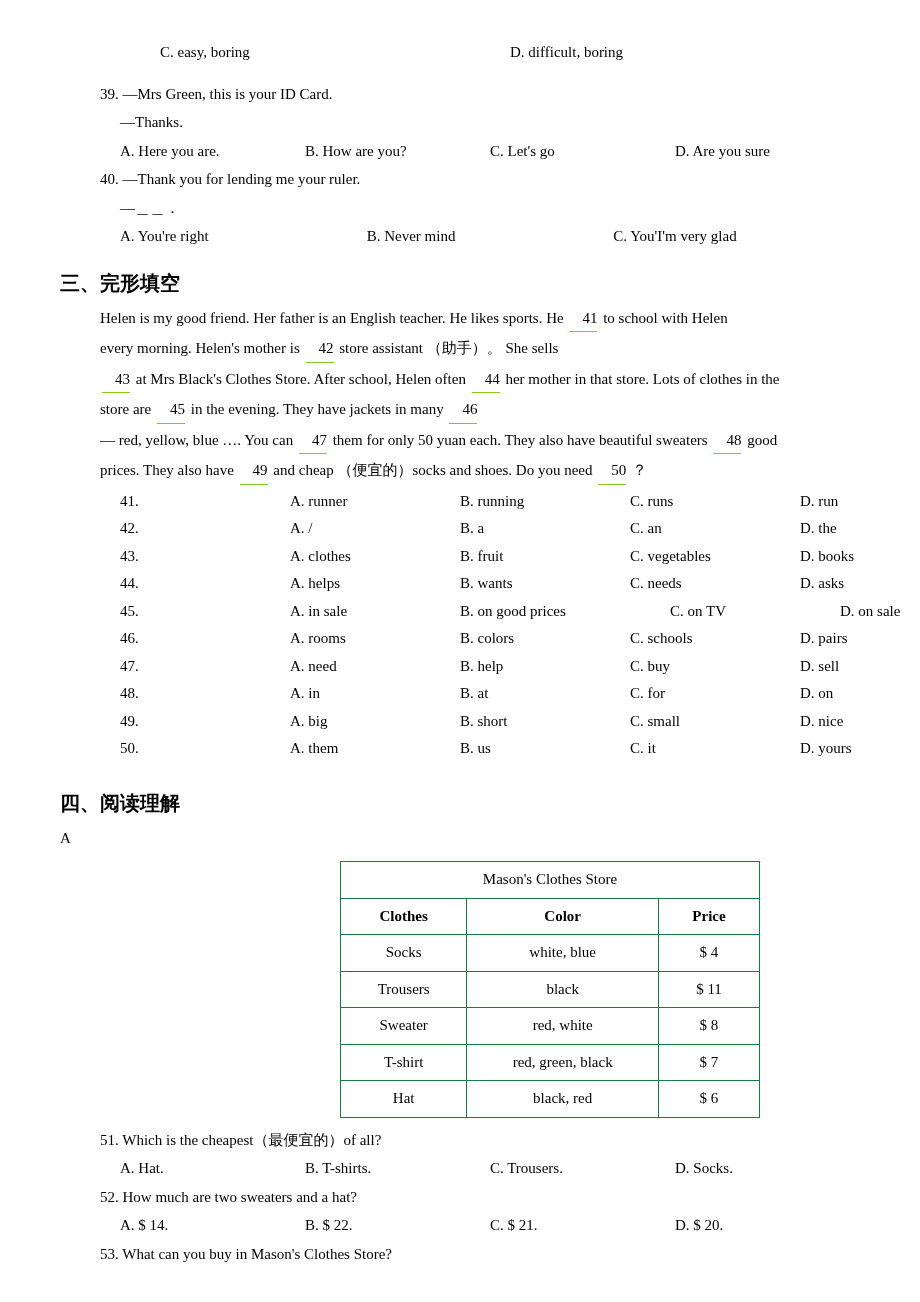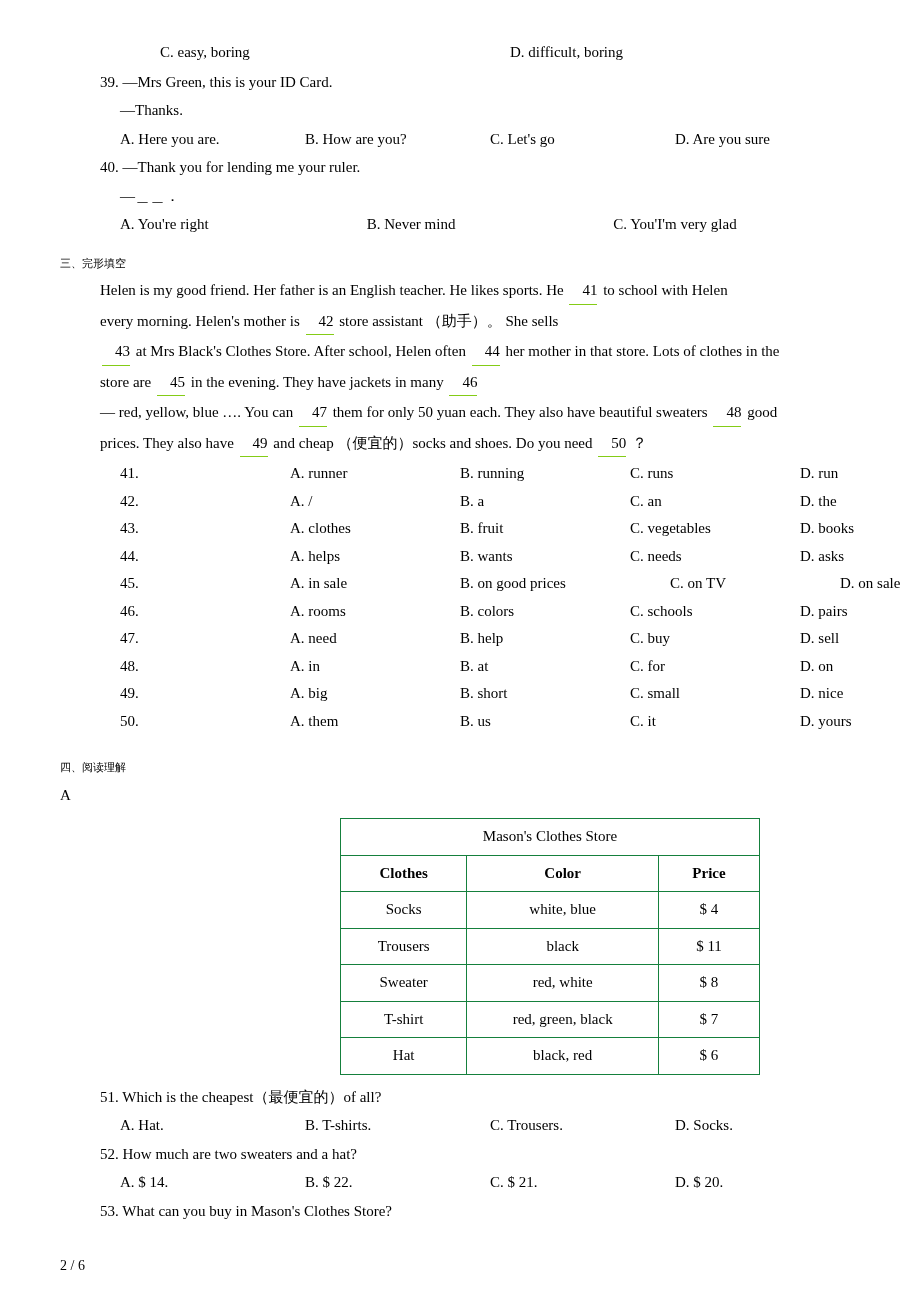--- a/index.html
+++ b/index.html
@@ -7,22 +7,22 @@
       font-family: "Times New Roman", serif;
       font-size: 15px;
       color: #000;
       background: #fff;
       padding: 40px 60px;
       line-height: 1.7;
     }
     .indent { padding-left: 40px; }
     .indent2 { padding-left: 60px; }
     .section-title {
-      font-weight: normal;
-      font-size: 11px;
+      font-weight: bold;
+      font-size: 20px;
       margin: 16px 0 6px 0;
     }
     .options-row {
       display: flex;
       gap: 0;
       padding-left: 60px;
       margin: 2px 0;
     }
     .option {
       min-width: 160px;
@@ -69,21 +69,21 @@
     }
     .q-line { margin: 3px 0; }
     .section-a { margin: 4px 0; }
     .table-section { padding-left: 180px; }
     .italic { }
     .bold { font-weight: bold; }
   </style>
 </head>
 <body>
 
-<div style="display:flex; padding-left:100px; margin-bottom:4px;align-items:center;">
+<div style="display:flex; padding-left:100px; margin-bottom:16px;align-items:center;">
   <div class="option">C. easy, boring</div>
   <div class="option">D. difficult, boring</div>
 </div>
 
 <div class="q-line indent">39. —Mrs Green, this is your ID Card.</div>
 <div class="q-line indent2">—Thanks.</div>
 <div class="options-row">
   <div class="option">A. Here you are.</div>
   <div class="option">B. How are you?</div>
   <div class="option">C. Let's go</div>

